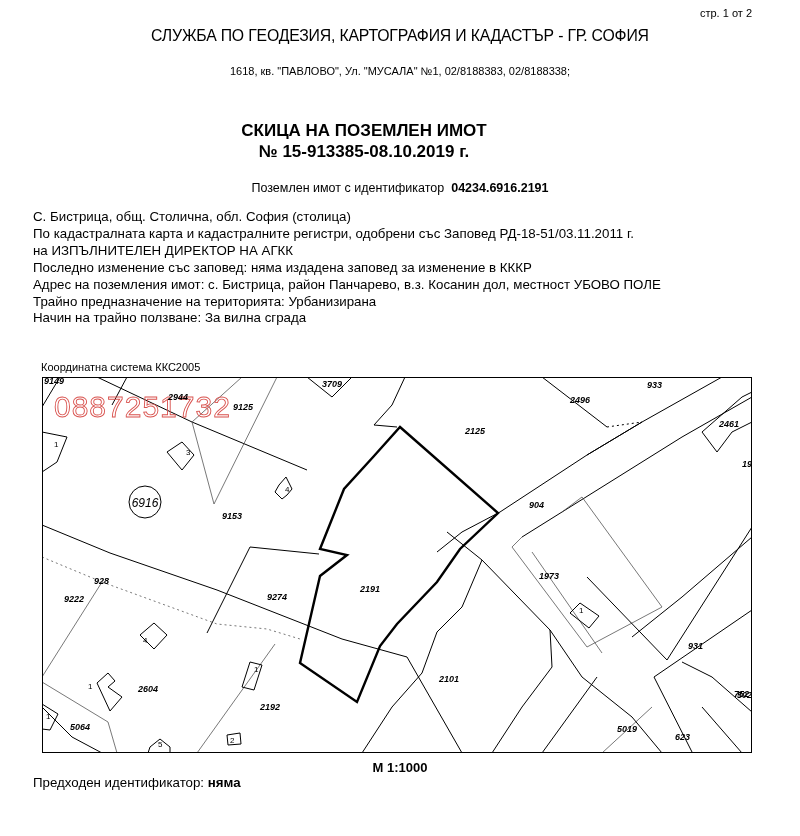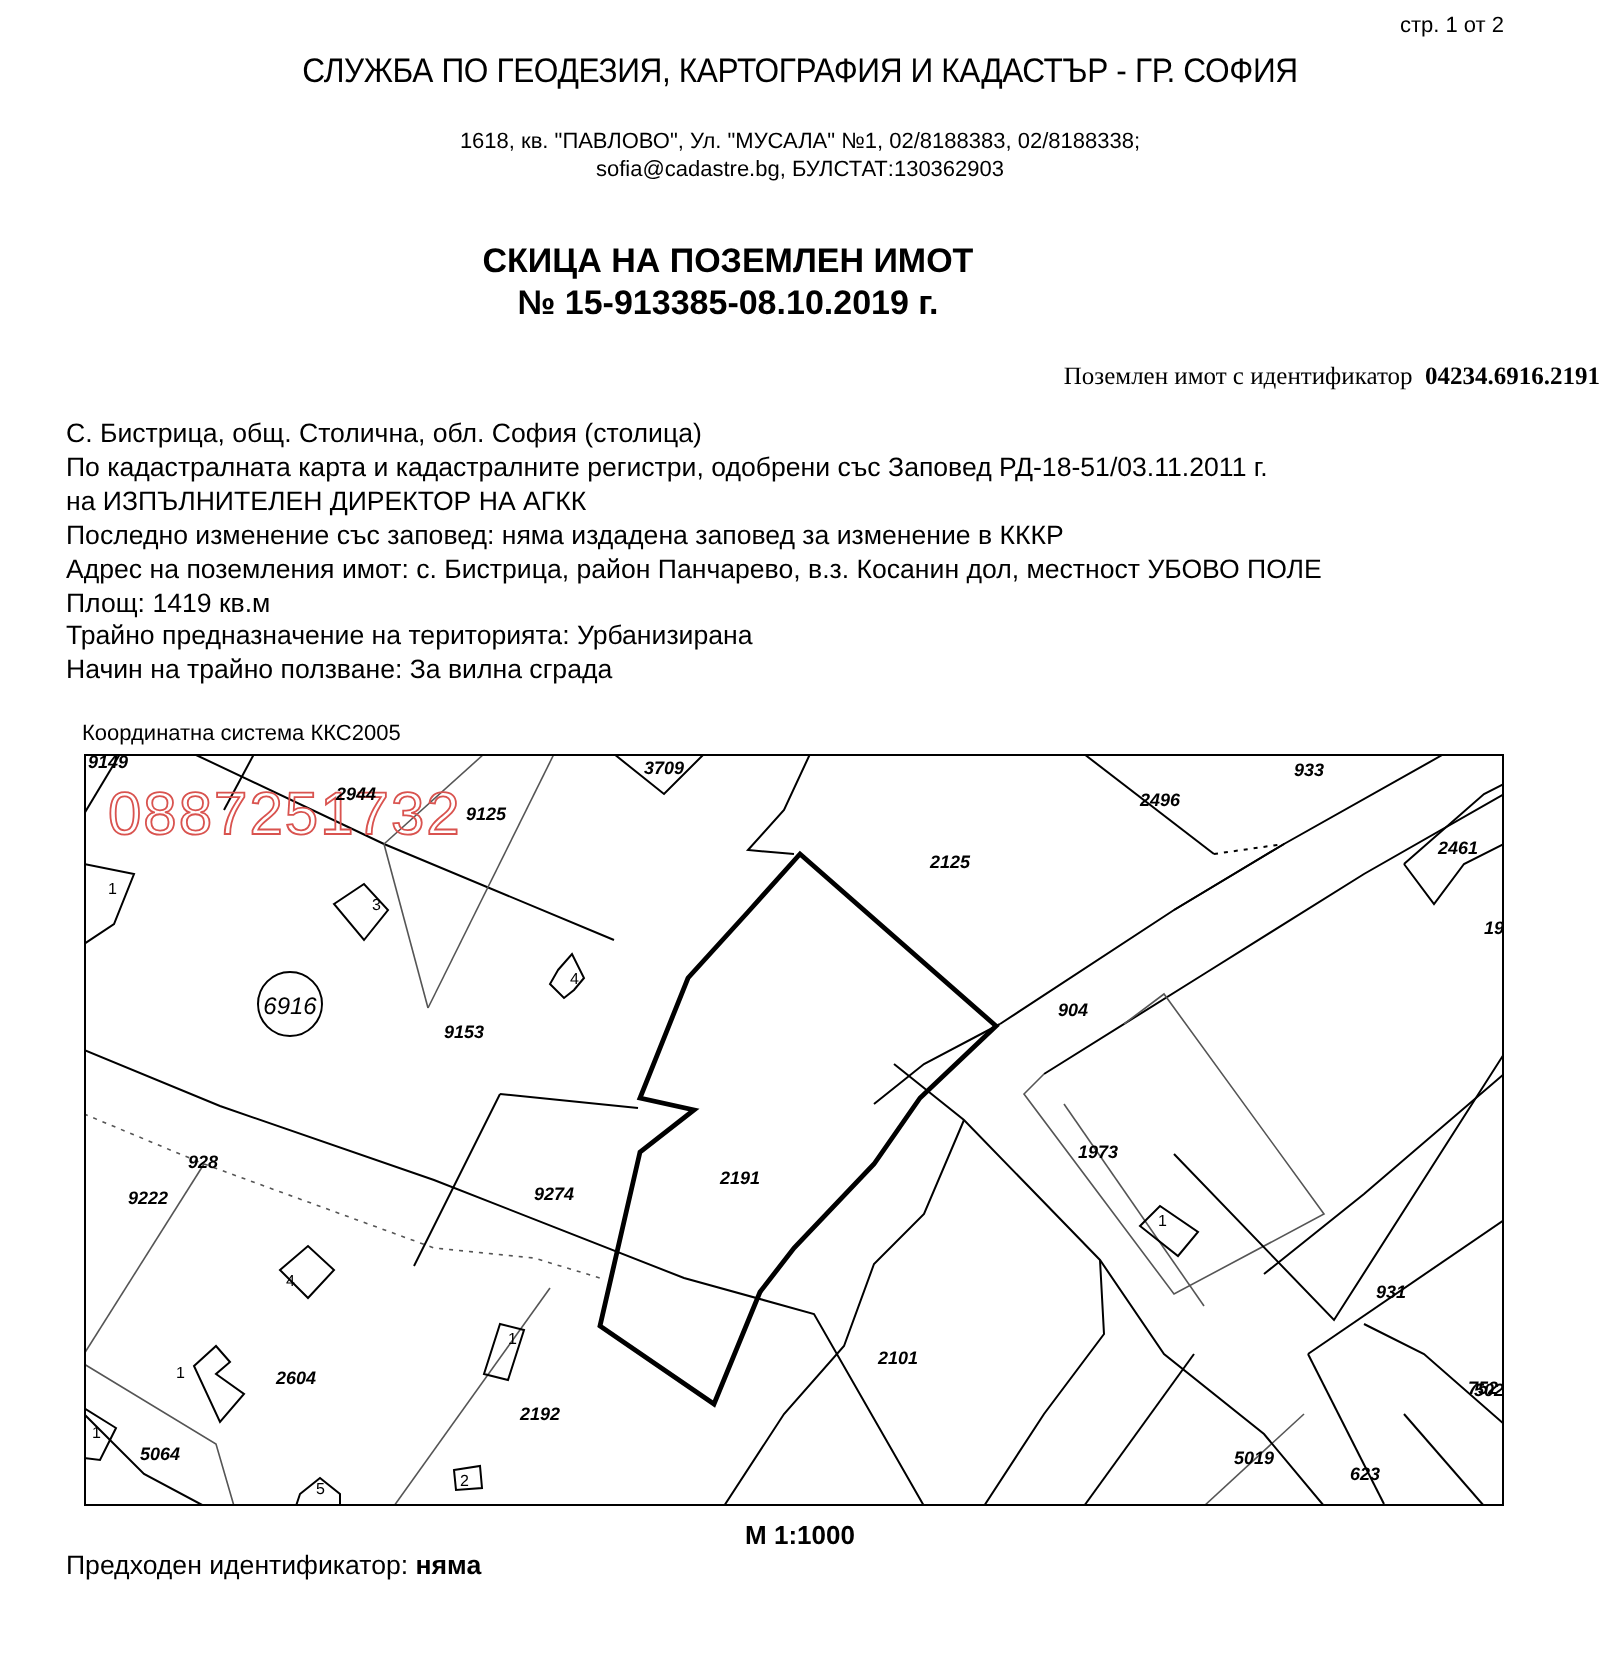--- a/index.html
+++ b/index.html
@@ -2,60 +2,58 @@
 <html><head>
 <meta charset="utf-8">
 <style>
   html, body { margin:0; padding:0; background:#ffffff; }
   body { width:800px; height:836px; position:relative; overflow:hidden; font-family:"Liberation Sans", sans-serif; color:#000; }
   .abs { position:absolute; }
   .page-no { right:48px; top:7px; font-size:11px; }
   .org { left:0; width:800px; top:26px; text-align:center; font-size:17px; letter-spacing:-0.2px; transform:scaleX(0.93); }
   .addr { left:0; width:800px; top:64px; text-align:center; font-size:11px; line-height:14px; }
   .title { left:0; width:728px; top:120px; text-align:center; font-size:17px; font-weight:bold; line-height:21px; }
-  .ident { left:0; width:800px; top:181px; text-align:right; font-size:12.5px;font-family:Liberation Serif, serif; }
+  .ident { left:0; width:800px; top:181px; text-align:center; font-size:12.5px; }
   .ident b { font-weight:bold; }
   .info { left:33px; top:209px; font-size:13.3px; line-height:16.9px; white-space:nowrap; }
   .info b { font-weight:normal; }
   .coord { left:41px; top:361px; font-size:11px; }
   .map { left:42px; top:377px; width:710px; height:376px; }
   .scale { left:0; width:800px; top:760px; text-align:center; font-size:13px; font-weight:bold; }
   .bottom { left:33px; top:775px; font-size:13.3px; line-height:16.9px; white-space:nowrap; }
   .bottom b { font-weight:bold; }
   .parcel-label { font-family:"Liberation Sans", sans-serif; font-size:9px; font-style:italic; font-weight:bold; }
   .bld-label { font-family:"Liberation Sans", sans-serif; font-size:8px; }
   .watermark { font-family:"Liberation Sans", sans-serif; font-size:30px; fill:none; stroke:#d9534f; stroke-width:0.9; letter-spacing:1px; }
 </style>
 </head>
 <body>
 
 <div class="abs page-no">стр. 1 от 2</div>
 <div class="abs org">СЛУЖБА ПО ГЕОДЕЗИЯ, КАРТОГРАФИЯ И КАДАСТЪР - ГР. СОФИЯ</div>
 <div class="abs addr">
   <div>1618, кв. "ПАВЛОВО", Ул. "МУСАЛА" №1, 02/8188383, 02/8188338;</div>
-  <div>sofia@cadastre.bg, БУЛСТАТ:130362903</div>
 </div>
 
 <div class="abs title">
   <div>СКИЦА НА ПОЗЕМЛЕН ИМОТ</div>
   <div>№ 15-913385-08.10.2019 г.</div>
 </div>
 
 <div class="abs ident">
   <span>Поземлен имот с  идентификатор</span>&nbsp;
   <b>04234.6916.2191</b>
 </div>
 
 <div class="abs info">
   <div><span>С. </span><b>Бистрица</b><span>, общ. </span><b>Столична</b><span>, обл. </span><b>София (столица)</b></div>
   <div><span>По кадастралната карта и кадастралните регистри, одобрени със </span><b>Заповед РД-18-51/03.11.2011 г.</b></div>
   <div><b>на ИЗПЪЛНИТЕЛЕН ДИРЕКТОР НА АГКК</b></div>
   <div><span>Последно изменение със заповед: </span><b>няма издадена заповед за изменение в КККР</b></div>
   <div><span>Адрес на поземления имот: </span><b>с. Бистрица, район Панчарево, в.з. Косанин дол, местност УБОВО ПОЛЕ</b></div>
-  <div><span>Площ: </span><b>1419 кв.м</b></div>
   <div><span>Трайно предназначение на територията: </span><b>Урбанизирана</b></div>
   <div><span>Начин на трайно ползване: </span><b>За вилна сграда</b></div>
 </div>
 
 <div class="abs coord">Координатна система ККС2005</div>
 
 <div class="abs map">
   <svg width="710" height="376" viewBox="0 0 710 376" xmlns="http://www.w3.org/2000/svg">
     <defs>
       <clipPath id="mclip">

